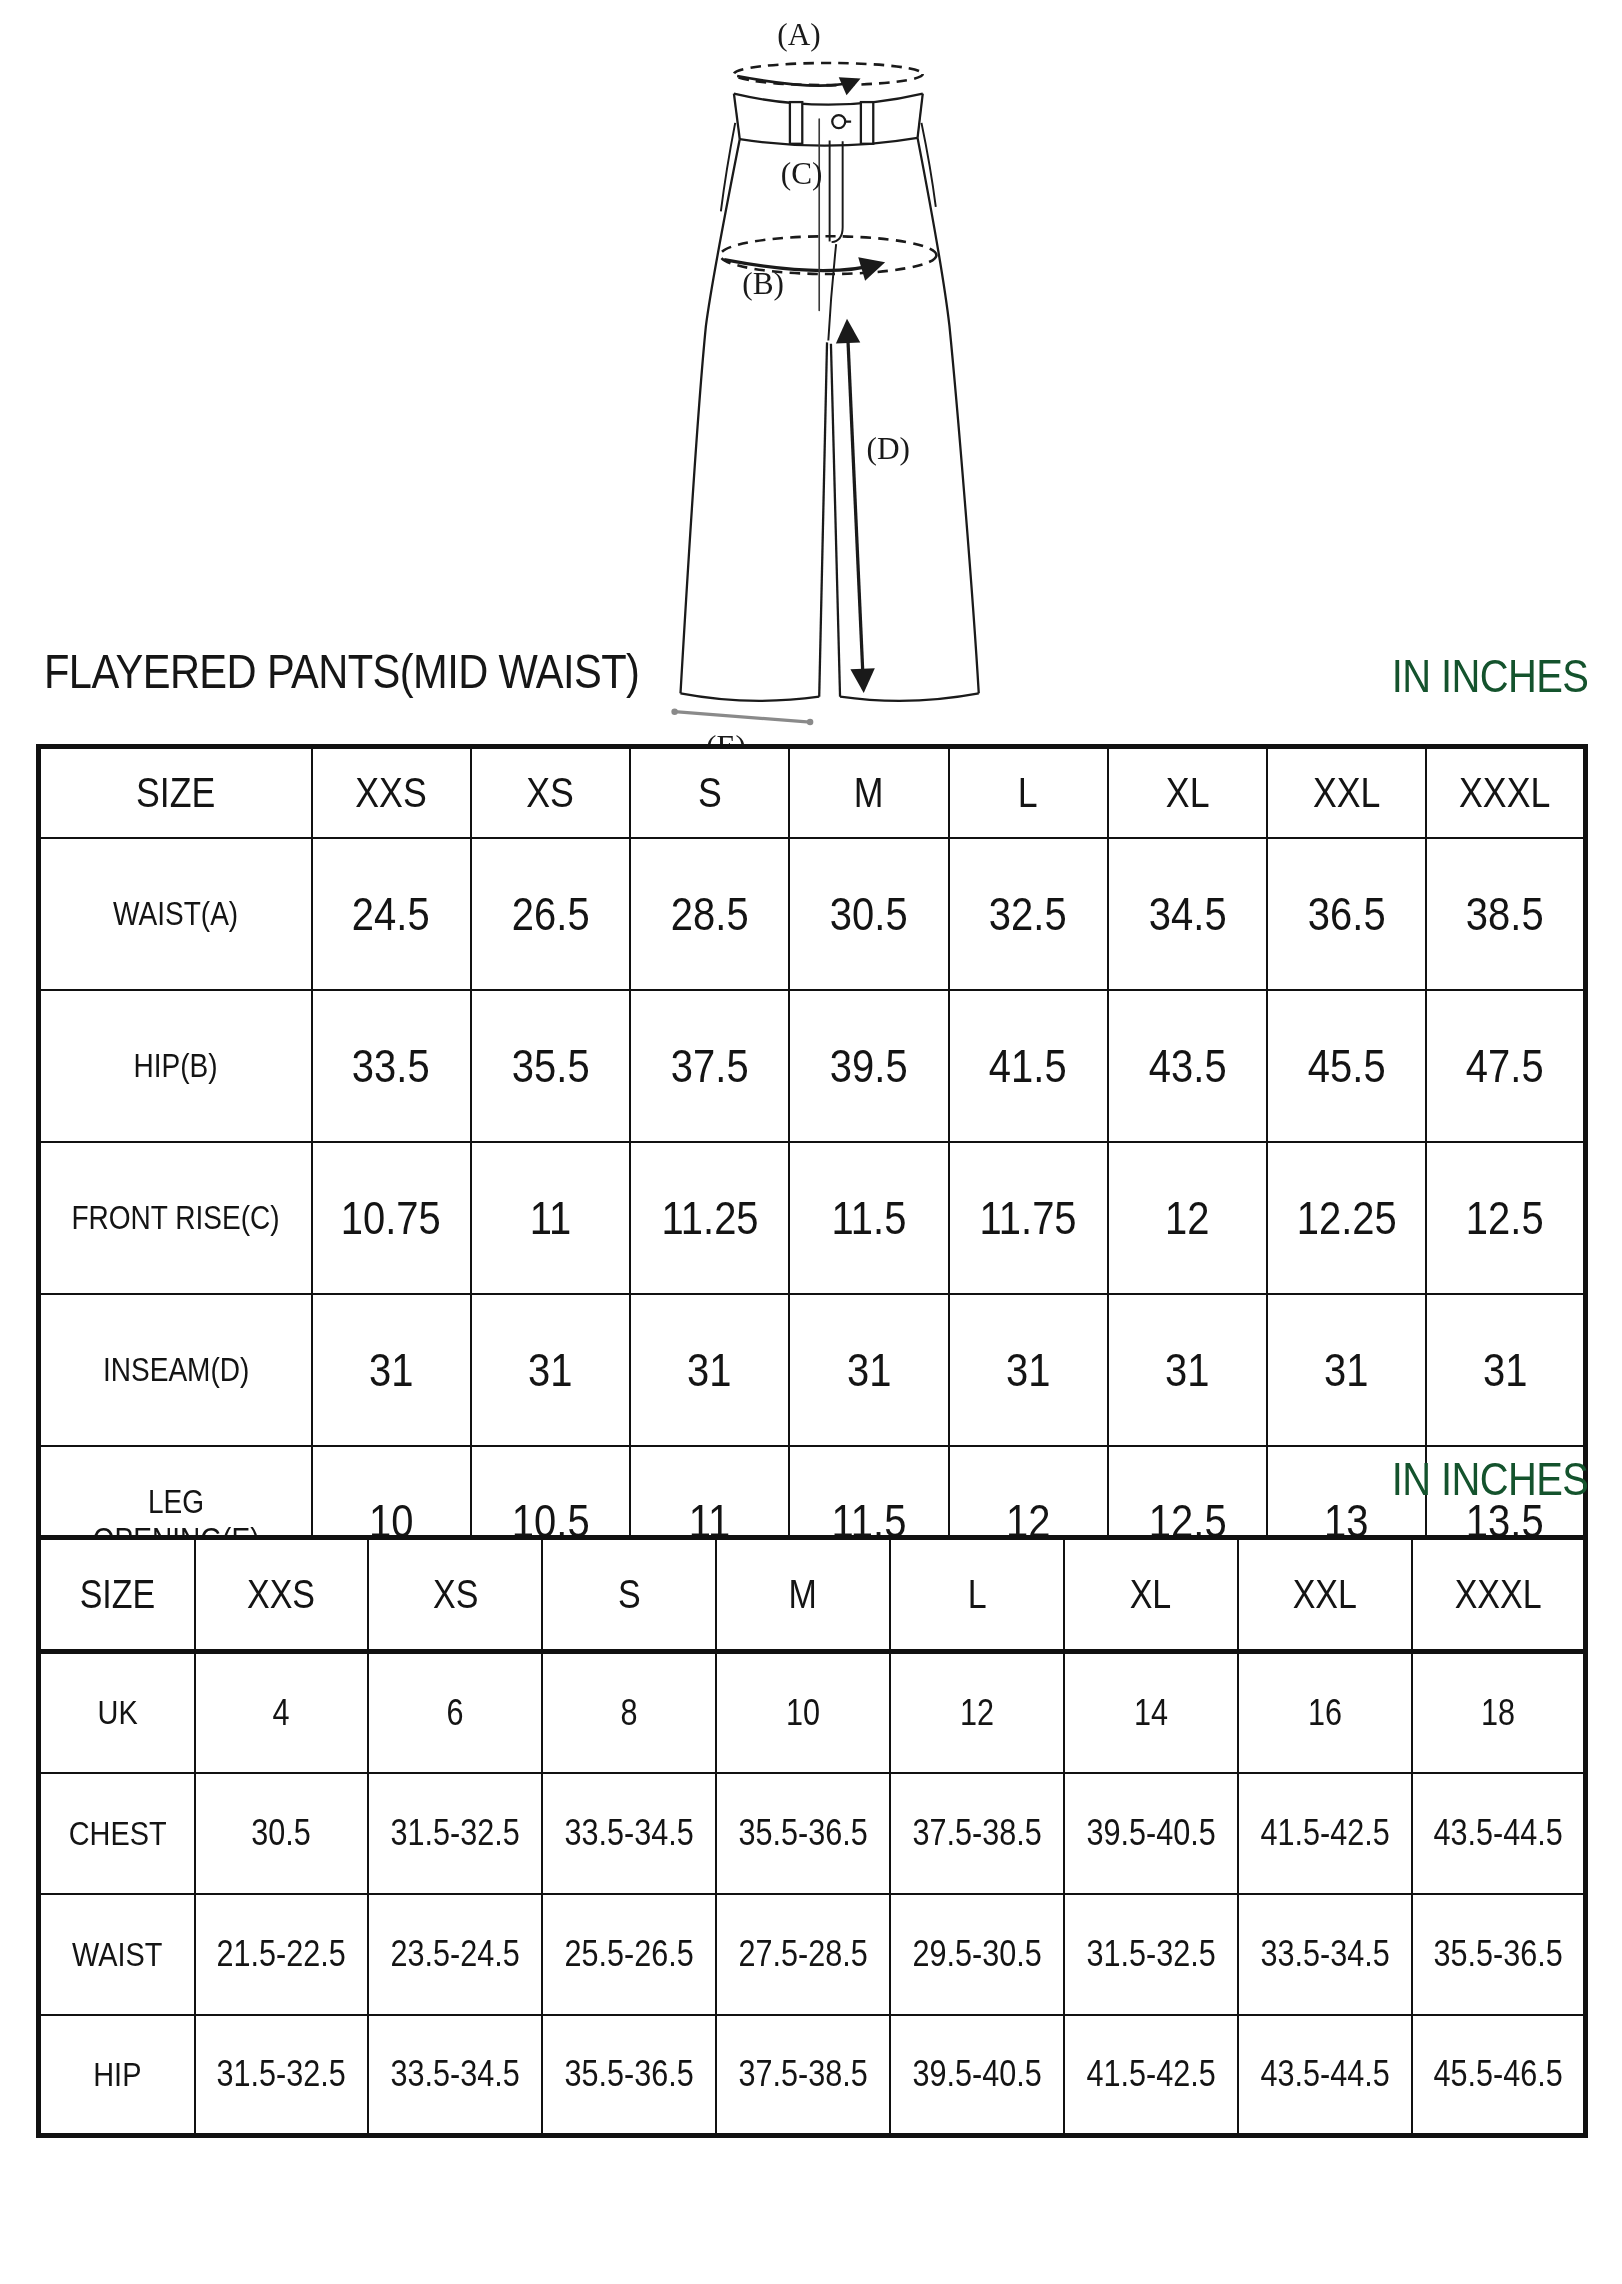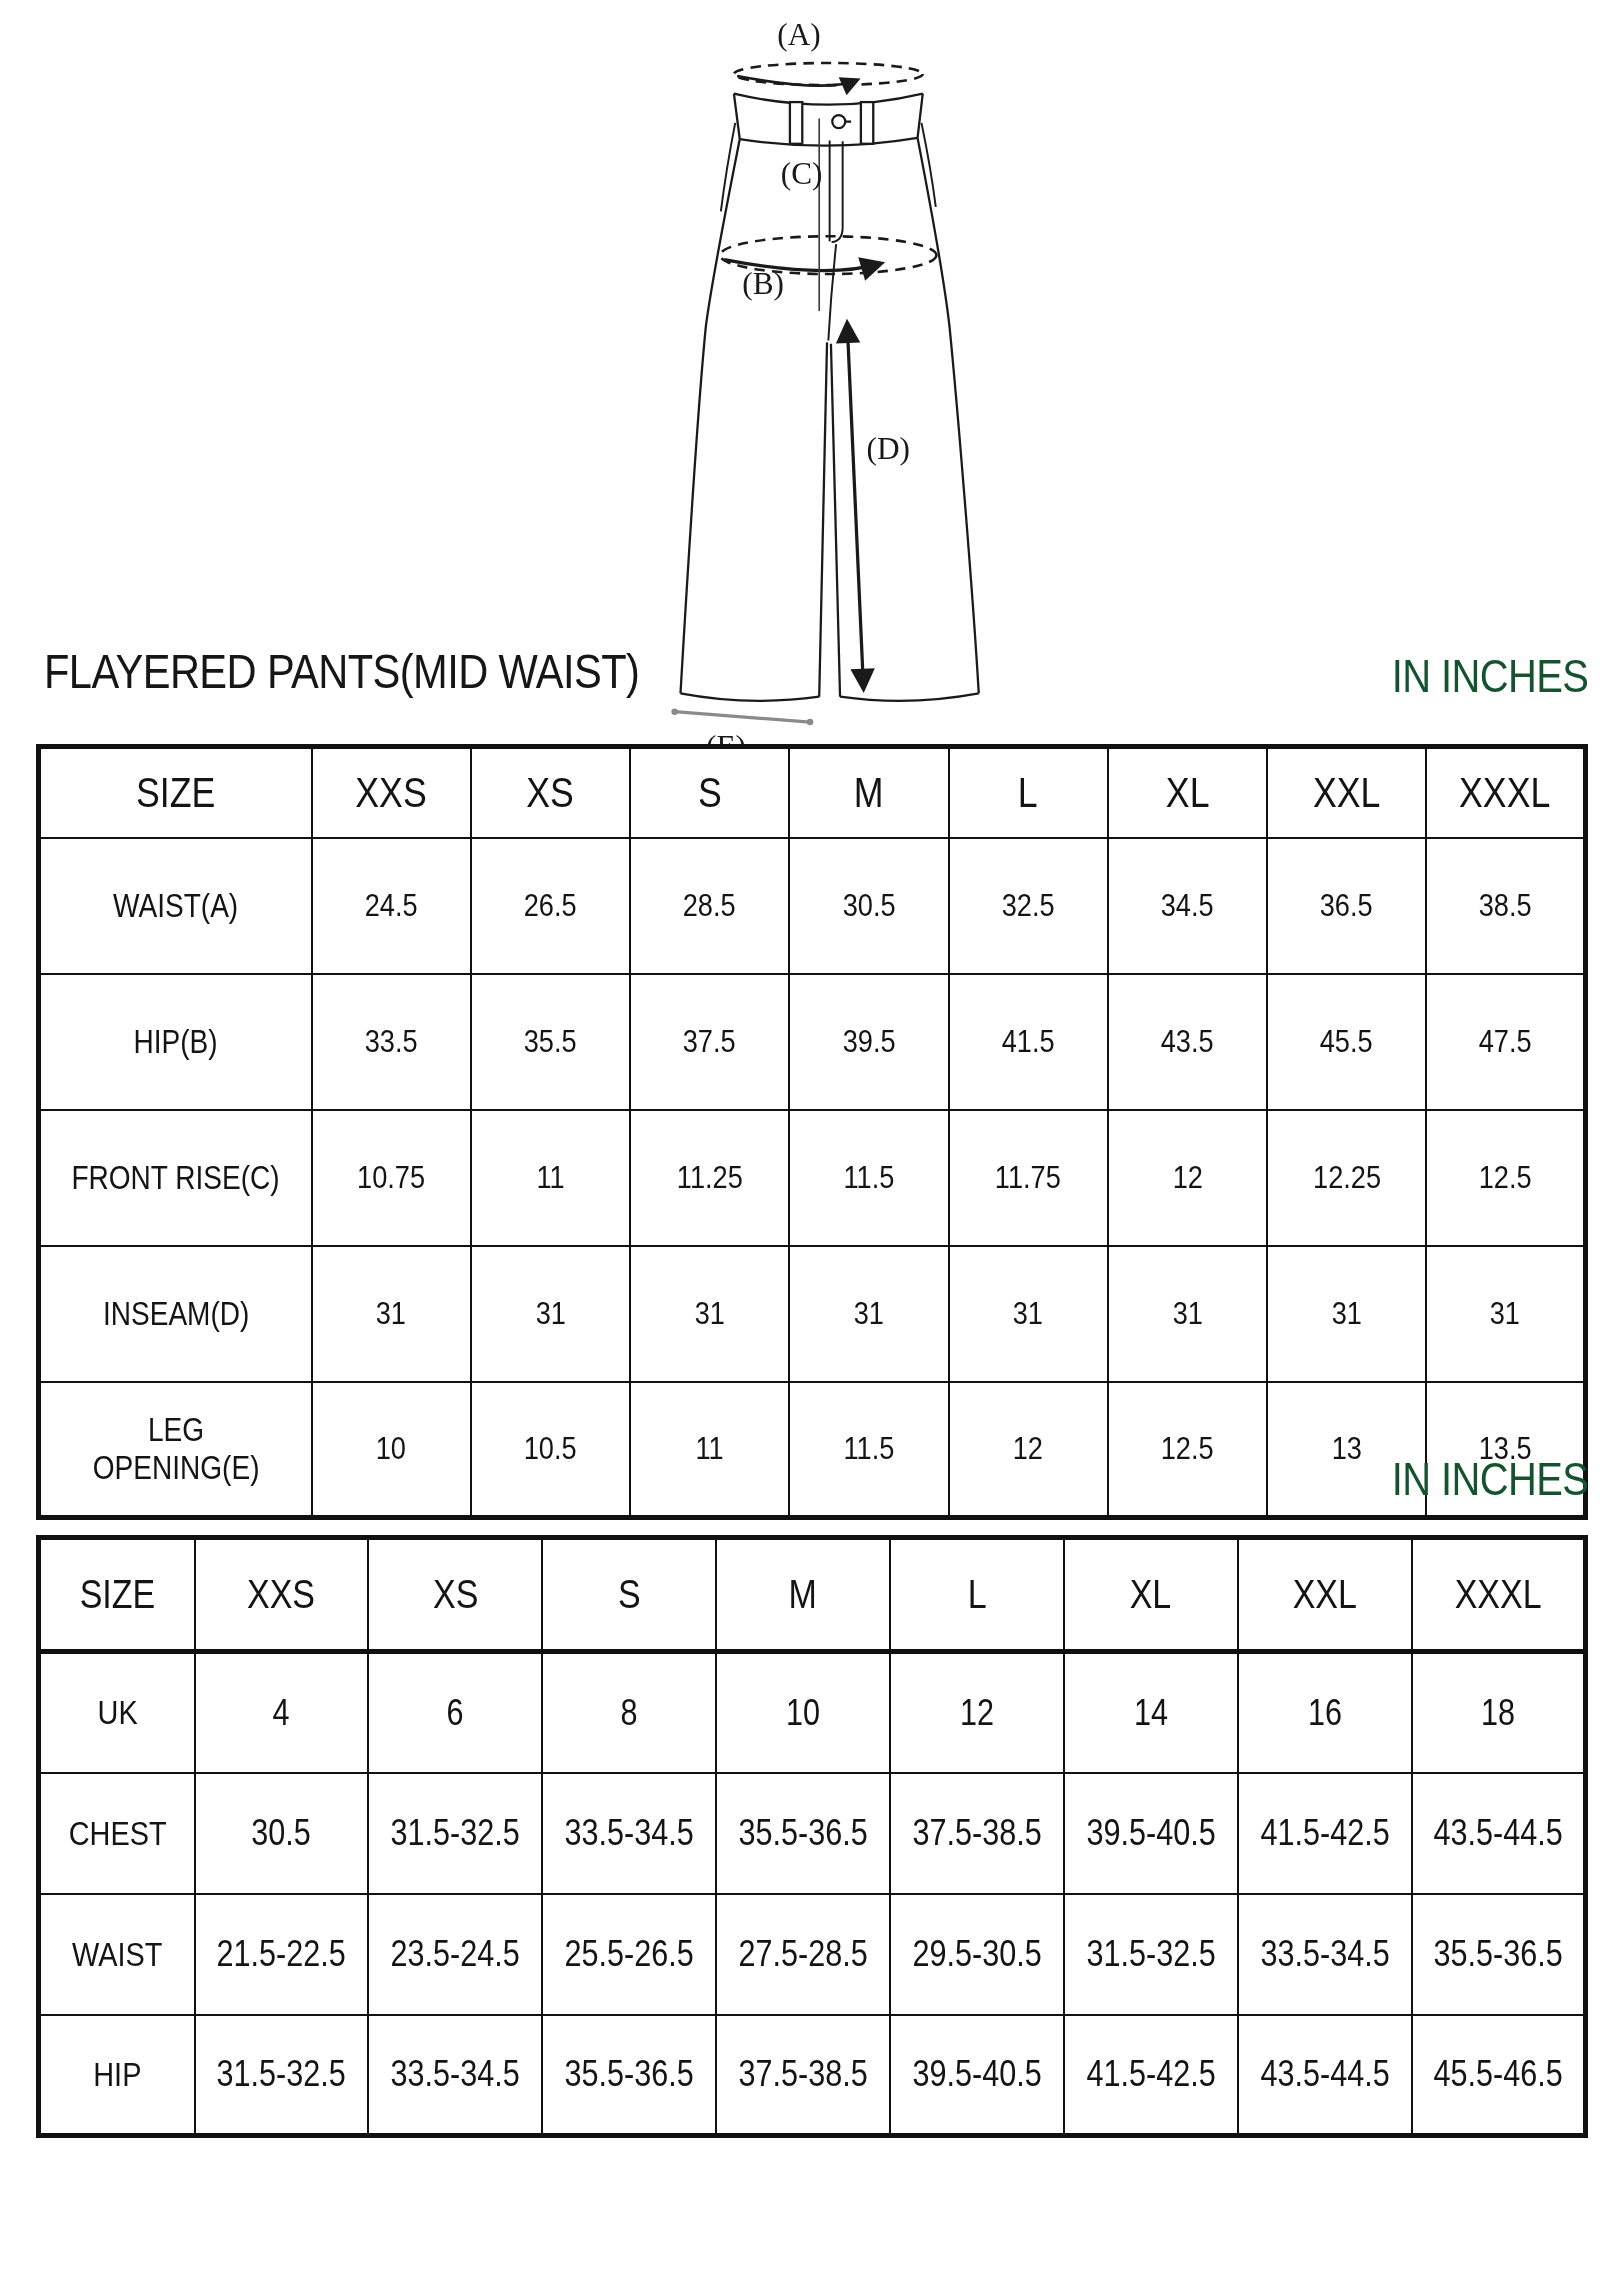--- a/index.html
+++ b/index.html
@@ -20,23 +20,23 @@
   #body-unit{top:1451px;}
 
   
   table.chart{position:absolute;left:36px;border-collapse:collapse;table-layout:fixed;background:#fff;}
   table.chart{border:5.9px solid #111;margin-top:18px;}
   table.chart th,table.chart td{border:2.6px solid #111;text-align:center;vertical-align:middle;padding:0;font-weight:normal;}
   #pants-table{top:726px;width:1552px;}
   #body-table{top:1517px;width:1552px;}
 
   #pants-table thead tr{height:91px;}
-  #pants-table tbody tr{height:136px;}
+  #pants-table tbody tr{height:152px;}
   #pants-table th{font-size:42px;}
-  #pants-table td.val{font-size:32px;}
+  #pants-table td.val{font-size:47px;}
   #pants-table td.lab{font-size:33px;}
 
   #body-table thead tr{height:114px;}
   #body-table tbody tr{height:121px;}
   #body-table th{font-size:40px;}
   #body-table td.val{font-size:36px;}
   #body-table td.lab{font-size:34px;text-decoration:underline;}
   #body-table thead th{border-bottom-width:5.9px;}
 
   

